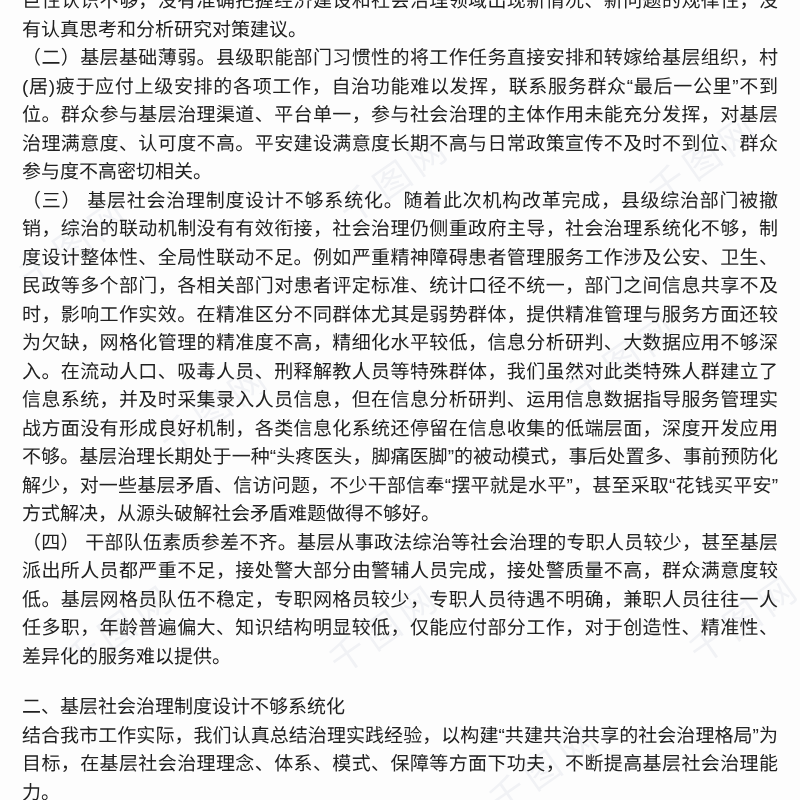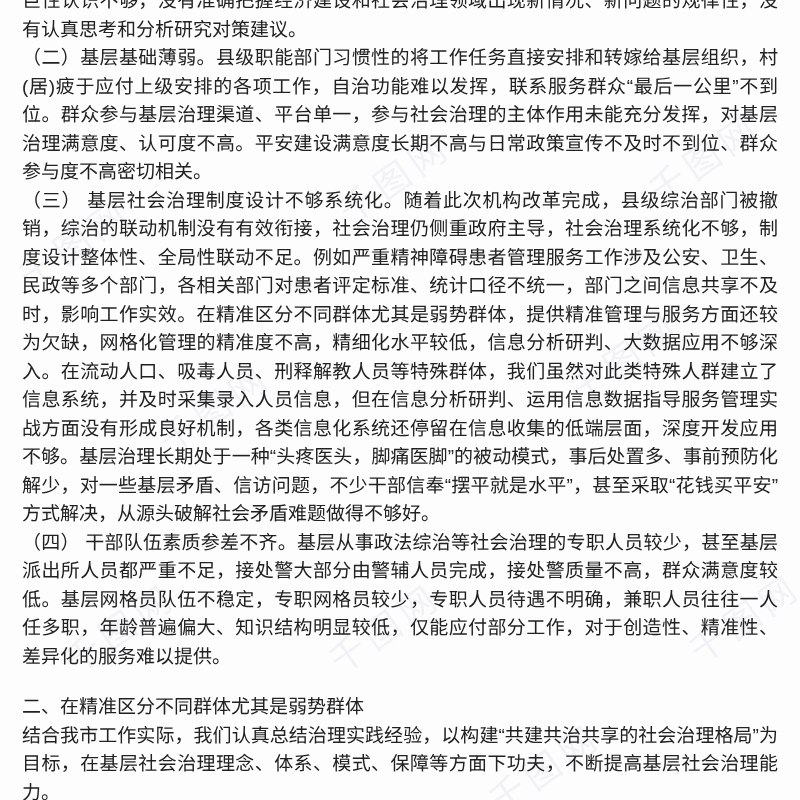--- a/index.html
+++ b/index.html
@@ -75,19 +75,19 @@
     <span class="wm" style="left:680px; top:590px;">千图网</span>
     <span class="wm" style="left:480px; top:740px;">千图网</span>
   </div>
 
   <div class="content">
     <p>巨性认识不够，没有准确把握经济建设和社会治理领域出现新情况、新问题的规律性，没有认真思考和分析研究对策建议。</p>
     <p>（二）基层基础薄弱。县级职能部门习惯性的将工作任务直接安排和转嫁给基层组织，村(居)疲于应付上级安排的各项工作，自治功能难以发挥，联系服务群众“最后一公里”不到位。群众参与基层治理渠道、平台单一，参与社会治理的主体作用未能充分发挥，对基层治理满意度、认可度不高。平安建设满意度长期不高与日常政策宣传不及时不到位、群众参与度不高密切相关。</p>
     <p>（三） 基层社会治理制度设计不够系统化。随着此次机构改革完成，县级综治部门被撤销，综治的联动机制没有有效衔接，社会治理仍侧重政府主导，社会治理系统化不够，制度设计整体性、全局性联动不足。例如严重精神障碍患者管理服务工作涉及公安、卫生、民政等多个部门，各相关部门对患者评定标准、统计口径不统一，部门之间信息共享不及时，影响工作实效。在精准区分不同群体尤其是弱势群体，提供精准管理与服务方面还较为欠缺，网格化管理的精准度不高，精细化水平较低，信息分析研判、大数据应用不够深入。在流动人口、吸毒人员、刑释解教人员等特殊群体，我们虽然对此类特殊人群建立了信息系统，并及时采集录入人员信息，但在信息分析研判、运用信息数据指导服务管理实战方面没有形成良好机制，各类信息化系统还停留在信息收集的低端层面，深度开发应用不够。基层治理长期处于一种“头疼医头，脚痛医脚”的被动模式，事后处置多、事前预防化解少，对一些基层矛盾、信访问题，不少干部信奉“摆平就是水平”，甚至采取“花钱买平安”方式解决，从源头破解社会矛盾难题做得不够好。</p>
     <p>（四） 干部队伍素质参差不齐。基层从事政法综治等社会治理的专职人员较少，甚至基层派出所人员都严重不足，接处警大部分由警辅人员完成，接处警质量不高，群众满意度较低。基层网格员队伍不稳定，专职网格员较少，专职人员待遇不明确，兼职人员往往一人任多职，年龄普遍偏大、知识结构明显较低，仅能应付部分工作，对于创造性、精准性、差异化的服务难以提供。</p>
 
-    <p class="section-heading">二、在精准区分不同群体尤其是弱势群体</p>
+    <p class="section-heading">二、基层社会治理制度设计不够系统化</p>
 
     <p>结合我市工作实际，我们认真总结治理实践经验，以构建“共建共治共享的社会治理格局”为目标，在基层社会治理理念、体系、模式、保障等方面下功夫，不断提高基层社会治理能力。</p>
 
   </div>
 
 </div>
 
 </body></html>

